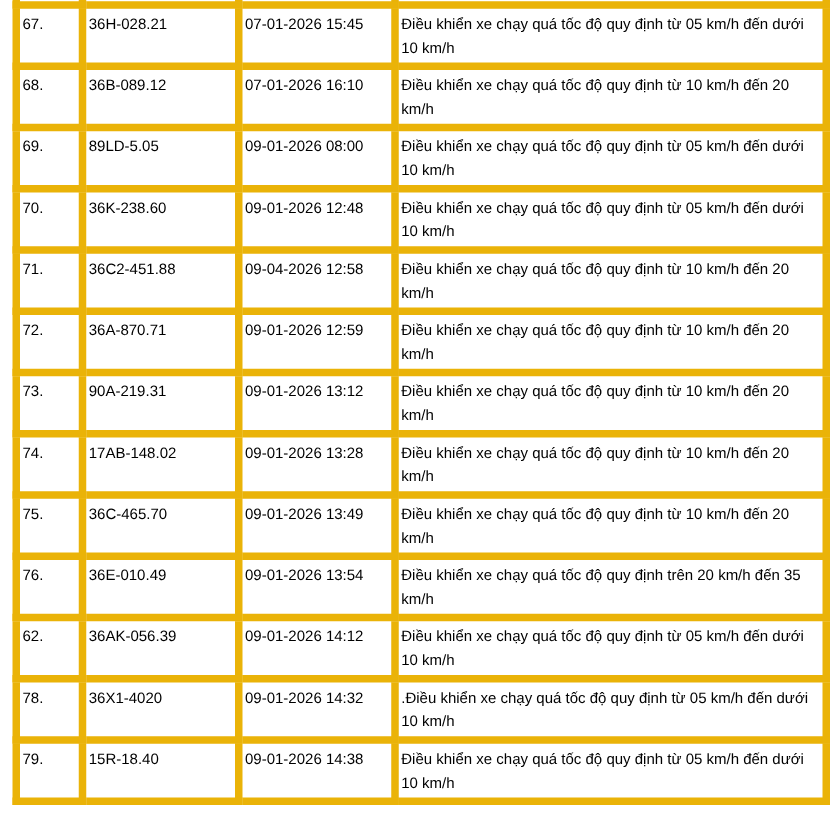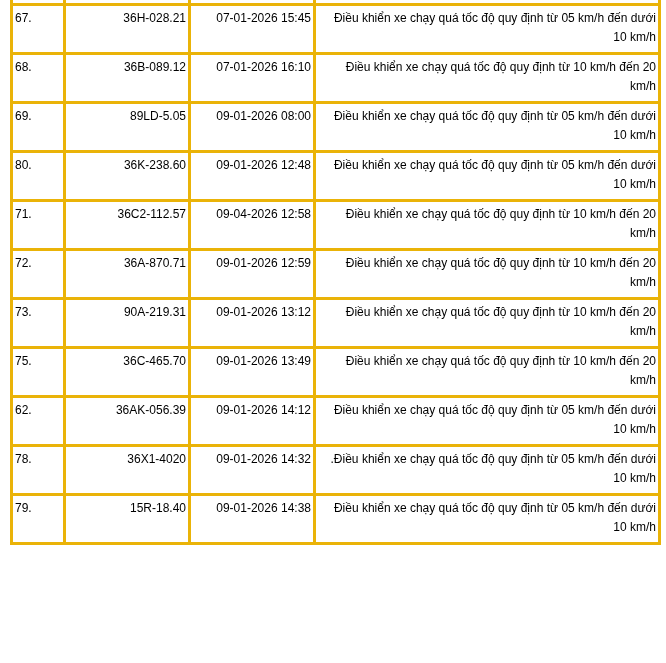--- a/index.html
+++ b/index.html
@@ -17,38 +17,38 @@
   table.violations {
     border-collapse: collapse;
     table-layout: fixed;
     margin-left: 10px;
     margin-top: 0;
     width: 648px;
     font-size: 12px;
     color: #000000;
   }
   table.violations td {
-    border: 3px solid #eab308;
+    border: 6px solid #eab308;
     vertical-align: top;
     line-height: 19px;
     padding: 3px 2px 0 2px;
     overflow: hidden;
   }
   tr.data-row { height: 49px; }
   tr.clipped-row { height: 4px; }
   tr.clipped-row td {
     border-top: none;
     padding: 0;
   }
   td.col-no {
     text-align: left;
     padding-left: 5px;
   }
   td.col-plate, td.col-time, td.col-violation {
-    text-align: right;
+    text-align: left;
   }
 </style>
 </head>
 <body>
 
 <table class="violations">
   <colgroup>
     <col style="width:53px">
     <col style="width:125px">
     <col style="width:125px">
@@ -73,48 +73,60 @@
       <td class="col-time">07-01-2026 16:10</td>
       <td class="col-violation">Điều khiển xe chạy quá tốc độ quy định từ 10 km/h đến 20 km/h</td>
     </tr>
     <tr class="data-row">
       <td class="col-no">69.</td>
       <td class="col-plate">89LD-5.05</td>
       <td class="col-time">09-01-2026 08:00</td>
       <td class="col-violation">Điều khiển xe chạy quá tốc độ quy định từ 05 km/h đến dưới 10 km/h</td>
     </tr>
     <tr class="data-row">
-      <td class="col-no">80.</td>
+      <td class="col-no">70.</td>
       <td class="col-plate">36K-238.60</td>
       <td class="col-time">09-01-2026 12:48</td>
       <td class="col-violation">Điều khiển xe chạy quá tốc độ quy định từ 05 km/h đến dưới 10 km/h</td>
     </tr>
     <tr class="data-row">
       <td class="col-no">71.</td>
-      <td class="col-plate">36C2-112.57</td>
+      <td class="col-plate">36C2-451.88</td>
       <td class="col-time">09-04-2026 12:58</td>
       <td class="col-violation">Điều khiển xe chạy quá tốc độ quy định từ 10 km/h đến 20 km/h</td>
     </tr>
     <tr class="data-row">
       <td class="col-no">72.</td>
       <td class="col-plate">36A-870.71</td>
       <td class="col-time">09-01-2026 12:59</td>
       <td class="col-violation">Điều khiển xe chạy quá tốc độ quy định từ 10 km/h đến 20 km/h</td>
     </tr>
     <tr class="data-row">
       <td class="col-no">73.</td>
       <td class="col-plate">90A-219.31</td>
       <td class="col-time">09-01-2026 13:12</td>
       <td class="col-violation">Điều khiển xe chạy quá tốc độ quy định từ 10 km/h đến 20 km/h</td>
     </tr>
     <tr class="data-row">
+      <td class="col-no">74.</td>
+      <td class="col-plate">17AB-148.02</td>
+      <td class="col-time">09-01-2026 13:28</td>
+      <td class="col-violation">Điều khiển xe chạy quá tốc độ quy định từ 10 km/h đến 20 km/h</td>
+    </tr>
+    <tr class="data-row">
       <td class="col-no">75.</td>
       <td class="col-plate">36C-465.70</td>
       <td class="col-time">09-01-2026 13:49</td>
       <td class="col-violation">Điều khiển xe chạy quá tốc độ quy định từ 10 km/h đến 20 km/h</td>
+    </tr>
+    <tr class="data-row">
+      <td class="col-no">76.</td>
+      <td class="col-plate">36E-010.49</td>
+      <td class="col-time">09-01-2026 13:54</td>
+      <td class="col-violation">Điều khiển xe chạy quá tốc độ quy định trên 20 km/h đến 35 km/h</td>
     </tr>
     <tr class="data-row">
       <td class="col-no">62.</td>
       <td class="col-plate">36AK-056.39</td>
       <td class="col-time">09-01-2026 14:12</td>
       <td class="col-violation">Điều khiển xe chạy quá tốc độ quy định từ 05 km/h đến dưới 10 km/h</td>
     </tr>
     <tr class="data-row">
       <td class="col-no">78.</td>
       <td class="col-plate">36X1-4020</td>

